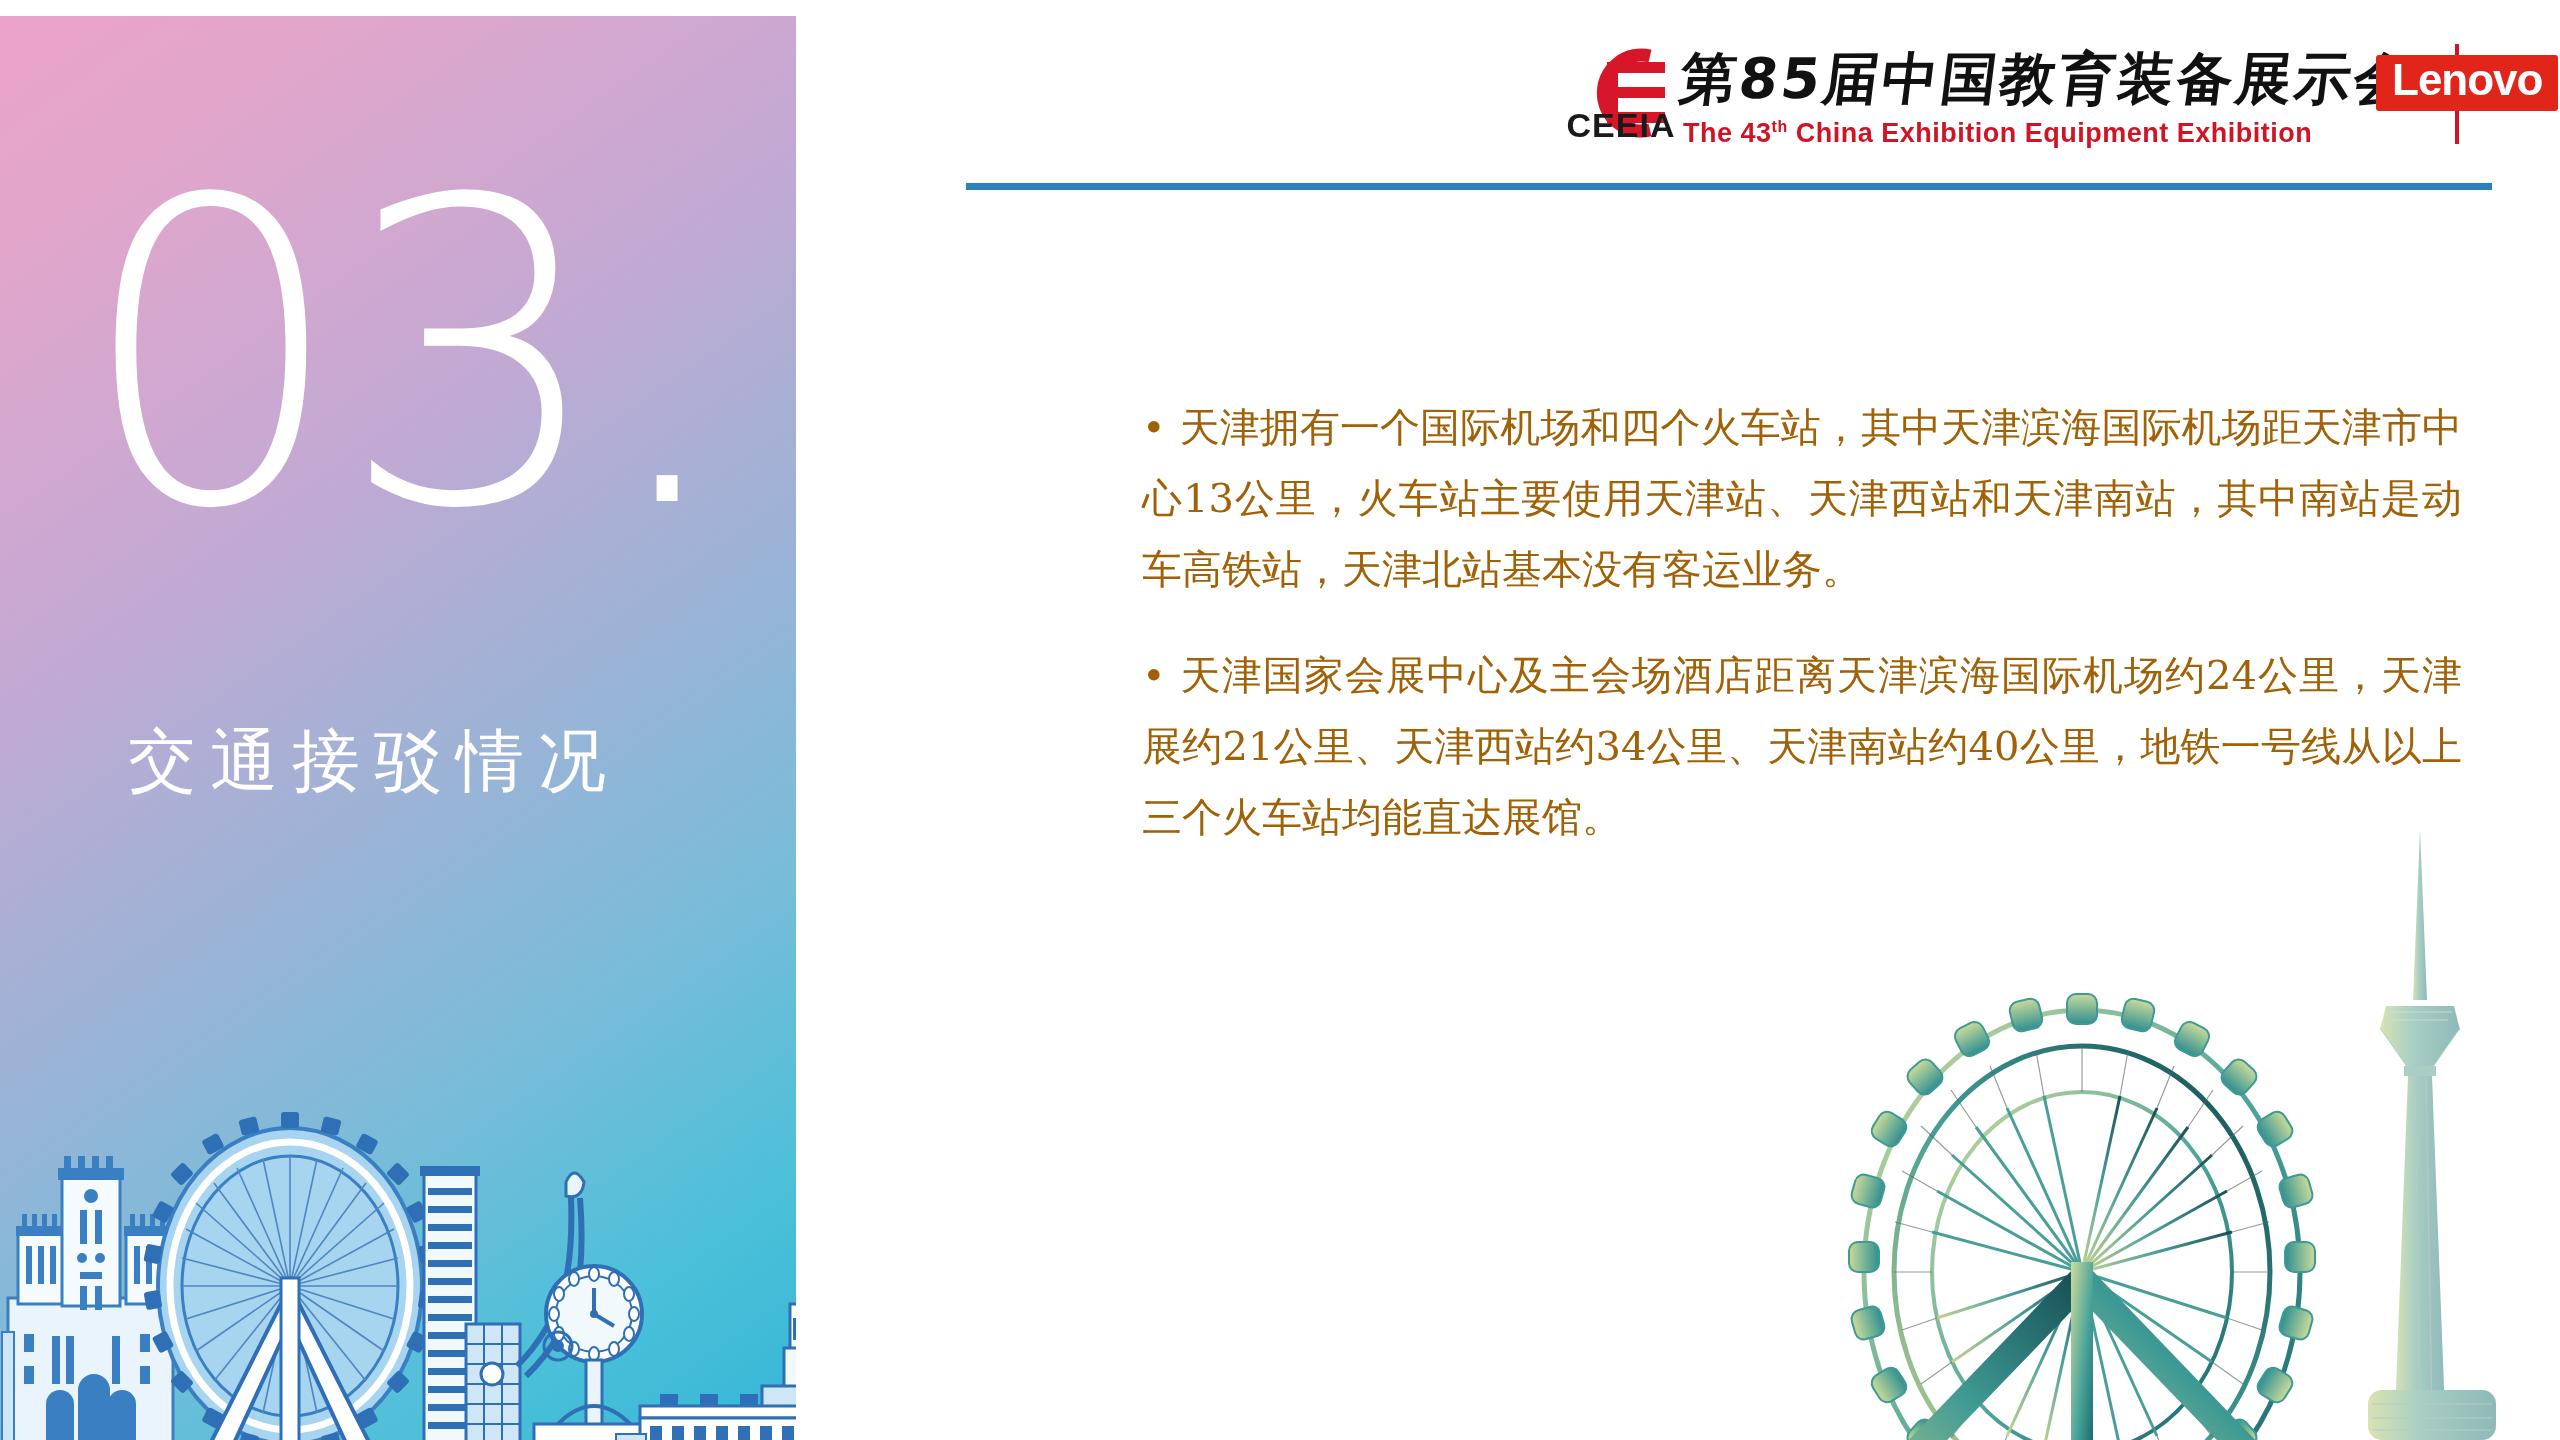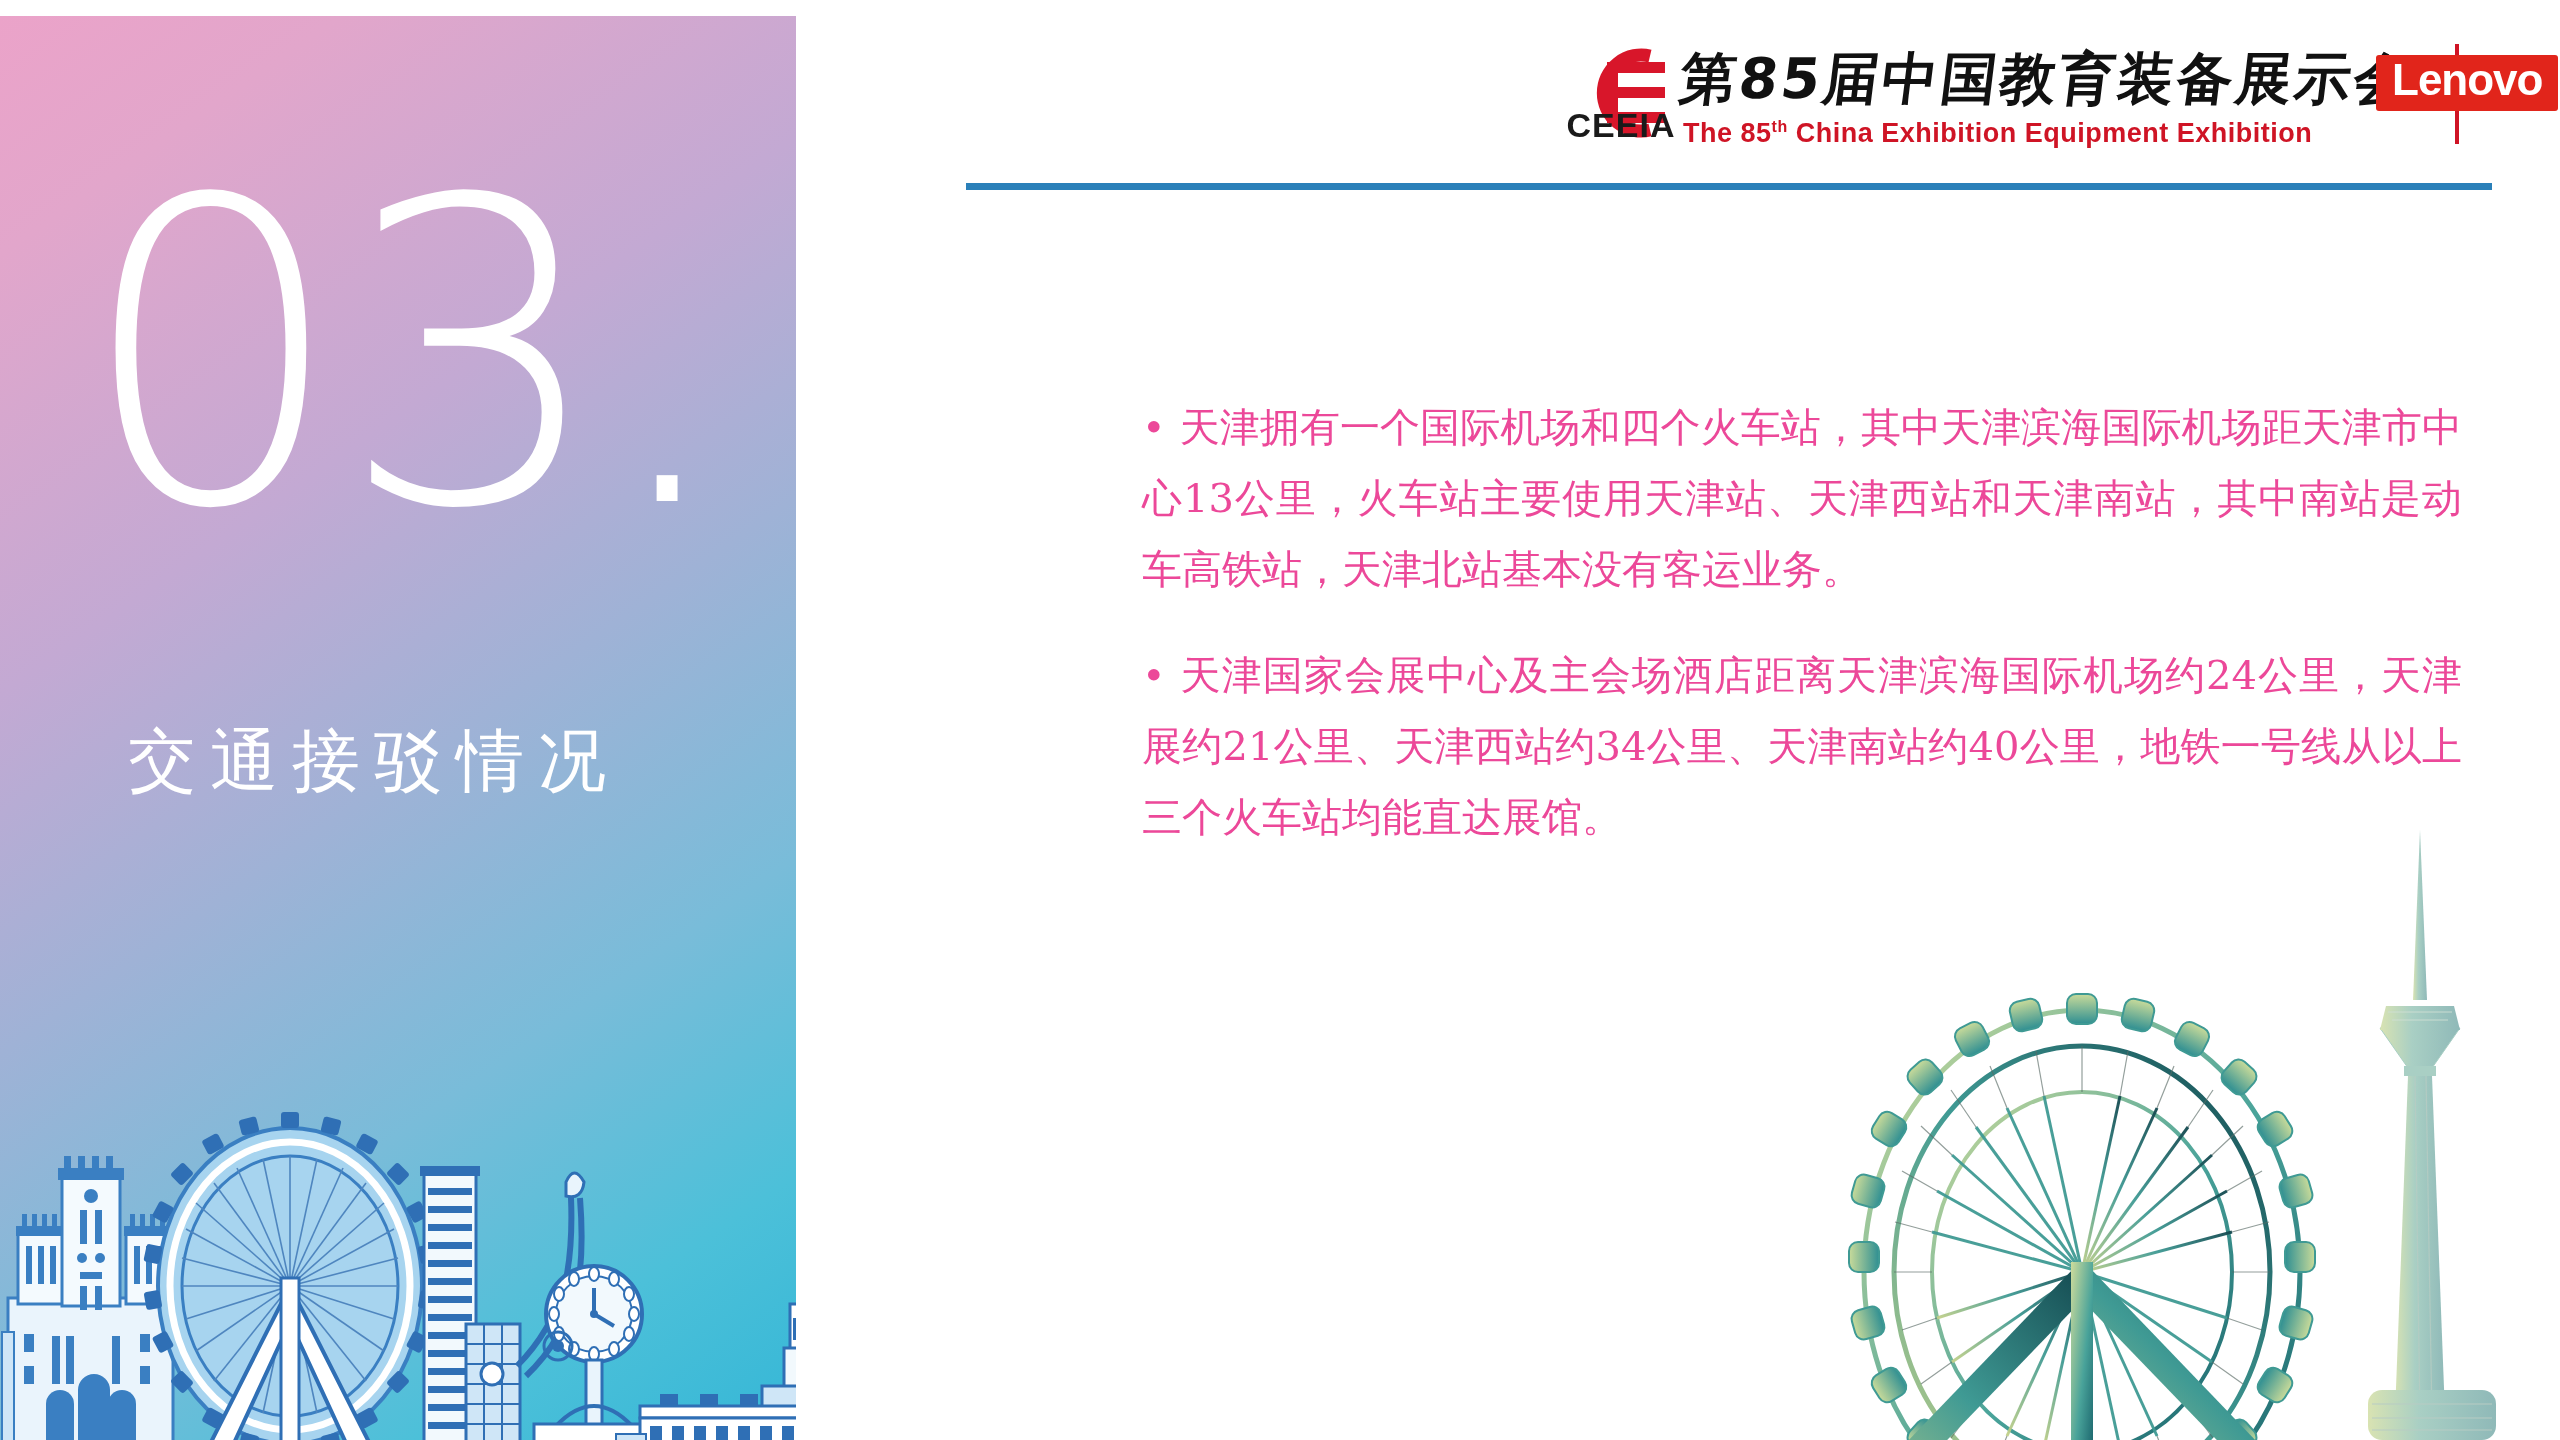--- a/index.html
+++ b/index.html
@@ -66,21 +66,21 @@
     color:#e1251b;font-size:50px;font-weight:bold;letter-spacing:1px;
     font-family:"DejaVu Sans","Liberation Sans",sans-serif;line-height:1;
   }
   .hr-blue{
     position:absolute;left:966px;top:183px;width:1526px;height:7px;background:#2a80b9;
   }
 
   
   .body-text{position:absolute;left:1142px;top:392px;width:1320px;}
   .para{
-    font-size:40px;line-height:1.78;color:#ec4899;
+    font-size:40px;line-height:1.78;color:#a16207;
     font-family:"DejaVu Serif","Liberation Serif",serif;
     text-align:justify;margin:0 0 34px 0;
     text-indent:0;
   }
   .para .blt{letter-spacing:14px;}
 
   .right-art{position:absolute;right:0;bottom:0;width:740px;height:620px;}
 </style>
 </head>
 <body>
@@ -325,21 +325,21 @@
       <path d="M95 18 A38 38 0 1 0 95 92" fill="none" stroke="#d8162a" stroke-width="13"></path>
       <rect x="52" y="24" width="58" height="11" fill="#d8162a"></rect>
       <rect x="52" y="49" width="58" height="11" fill="#d8162a"></rect>
       <rect x="52" y="74" width="58" height="11" fill="#d8162a"></rect>
       <rect x="52" y="24" width="11" height="61" fill="#d8162a"></rect>
     </svg>
     <div class="ceeia-text">CEEIA</div>
 
     <div class="cn-title">第85届中国教育装备展示会</div>
 
-    <div class="en-title"><span>The 85</span><sup>th</sup><span> China  Exhibition  Equipment  Exhibition</span></div>
+    <div class="en-title"><span>The 43</span><sup>th</sup><span> China  Exhibition  Equipment  Exhibition</span></div>
 
     <div class="divider-vert"></div>
   </div>
 
   <div class="lenovo-wrap">
     <span class="lenovo-red">Lenovo</span>
     <span class="lenovo-cn">联想</span>
   </div>
 
   <div class="hr-blue"></div>

